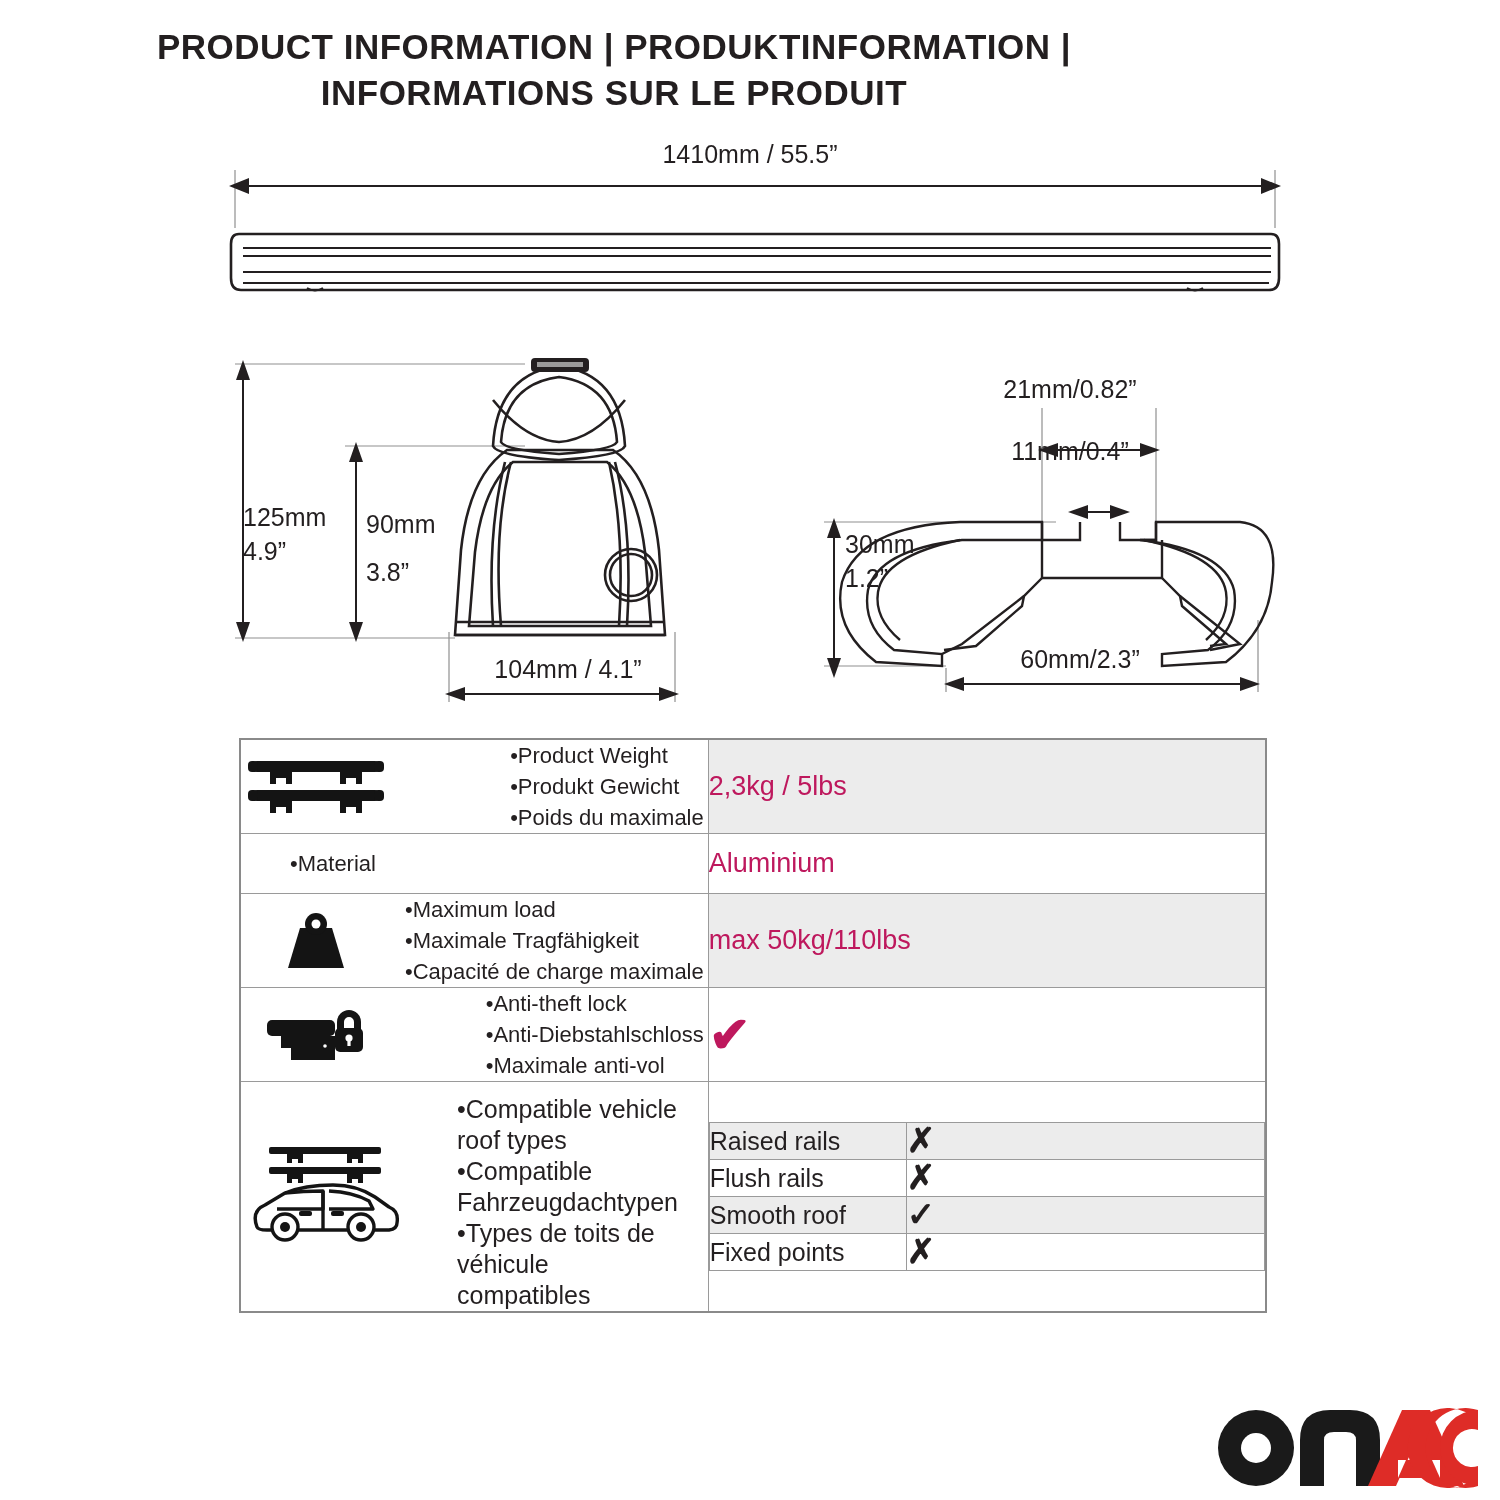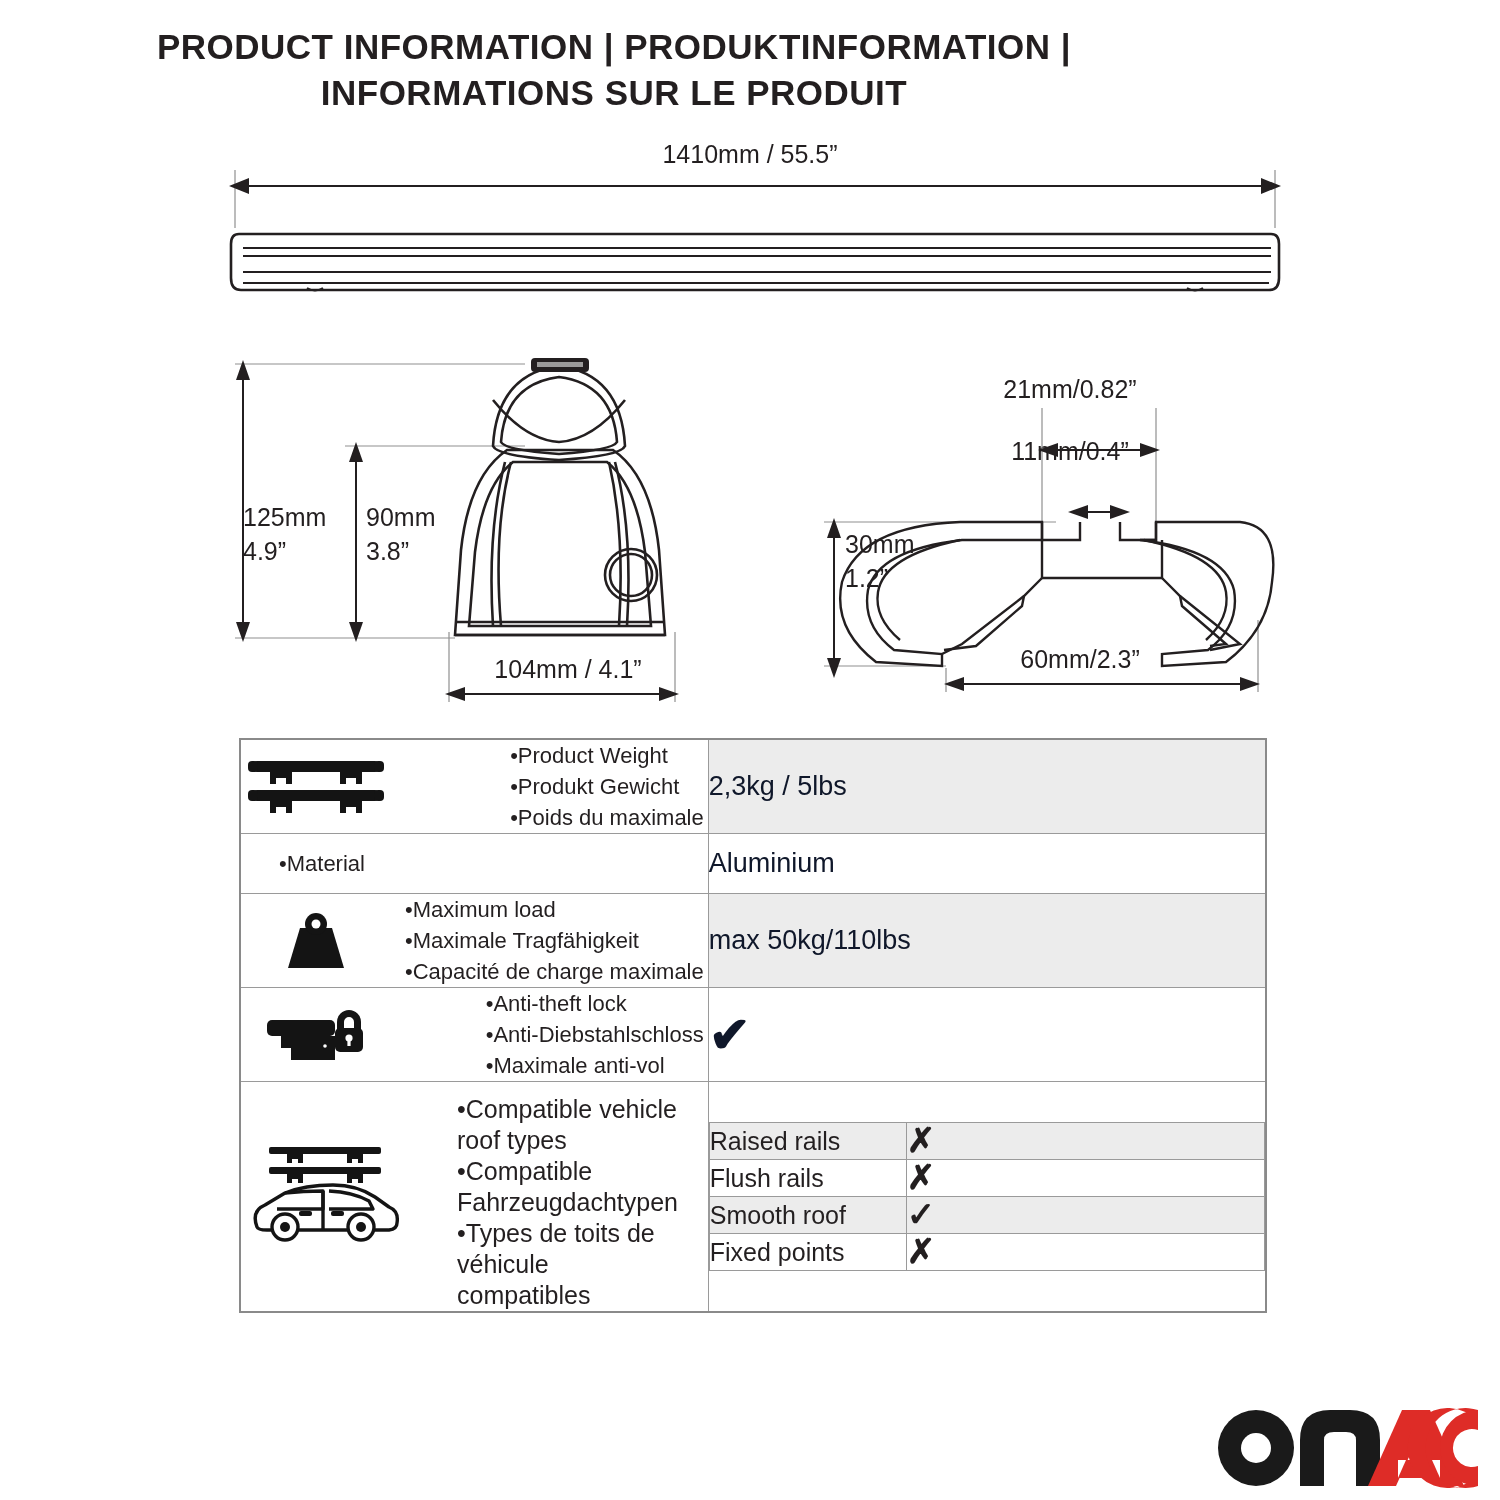--- a/index.html
+++ b/index.html
@@ -15,21 +15,21 @@
 
   
   .svgwrap{position:absolute;}
 
   
   #spec-table{position:absolute;left:239px;top:738px;width:1028px;border:2px solid #8a8a8a;border-collapse:collapse;}
   #spec-table td{border:1px solid #9a9a9a;padding:0;vertical-align:middle;}
   .shade{background:#ececec;}
   .plain{background:#ffffff;}
   .lbl-cell{width:455px;padding:10px 0 10px 0;}
-  .val-cell{padding-left:28px;font-size:27px;color:#0f172a;margin-left:36px;}
+  .val-cell{padding-left:28px;font-size:27px;color:#be185d;margin-left:36px;}
   .bullets{font-size:22px;line-height:31px;color:#231f20;padding-right:4px;text-align:left;}
   .bullets .bl{white-space:nowrap;}
   .lbl-flex{display:flex;align-items:center;justify-content:flex-start;gap:14px;}
   .icon-box{width:150px;min-width:150px;display:flex;align-items:center;justify-content:center;}
   .bullets-right{flex:1;display:flex;flex-direction:column;align-items:flex-end;}
   .mark{font-size:34px;font-weight:bold;line-height:1;}
   .mark-big{font-size:50px;}
   .sub-table{width:100%;border-collapse:collapse;}
   .sub-table td{border:1px solid #9a9a9a;}
   .sub-table td:first-child{border-left:none;}
@@ -74,21 +74,21 @@
       <line x1="18" y1="115" x2="1044" y2="115"></line>
     </g>
     <path d="M82,120 q8,5 16,0" fill="none" stroke="#231f20" stroke-width="2"></path>
     <path d="M962,120 q8,5 16,0" fill="none" stroke="#231f20" stroke-width="2"></path>
   </svg>
 </div>
 
 <div class="dim" style="left:243px;top:500px;width:130px;line-height:34px;"><span>125mm
 4.9”</span></div>
 
-<div class="dim" style="left:366px;top:500px;width:130px;line-height:34px;"><span>90mm
+<div class="dim" style="left:366px;top:500px;width:130px;line-height:48px;"><span>90mm
 3.8”</span></div>
 
 <div class="dim c" style="left:443px;top:655px;width:250px;">104mm / 4.1”</div>
 
 <div class="svgwrap" style="left:225px;top:350px;width:500px;height:360px;">
   <svg width="500" height="360" viewBox="0 0 500 360">
 
     <line x1="10" y1="14" x2="300" y2="14" stroke="#8f8f8f" stroke-width="1.2"></line>
     <line x1="10" y1="288" x2="230" y2="288" stroke="#8f8f8f" stroke-width="1.2"></line>
     <line x1="120" y1="96" x2="300" y2="96" stroke="#8f8f8f" stroke-width="1.2"></line>
@@ -218,21 +218,21 @@
               <div class="bl">•Poids du maximale</div>
             </div>
           </div>
         </div>
       </td>
       <td class="val-cell shade">2,3kg / 5lbs</td>
     </tr>
 
     <tr>
       <td class="lbl-cell plain">
-        <div class="bullets" style="padding-left:38px;padding-top:14px;padding-bottom:14px;">
+        <div class="bullets" style="padding-left:49px;padding-top:14px;padding-bottom:14px;">
           <div class="bl">•Material</div>
         </div>
       </td>
       <td class="val-cell plain">Aluminium</td>
     </tr>
 
     <tr>
       <td class="lbl-cell plain">
         <div class="lbl-flex">
           <div class="icon-box">

